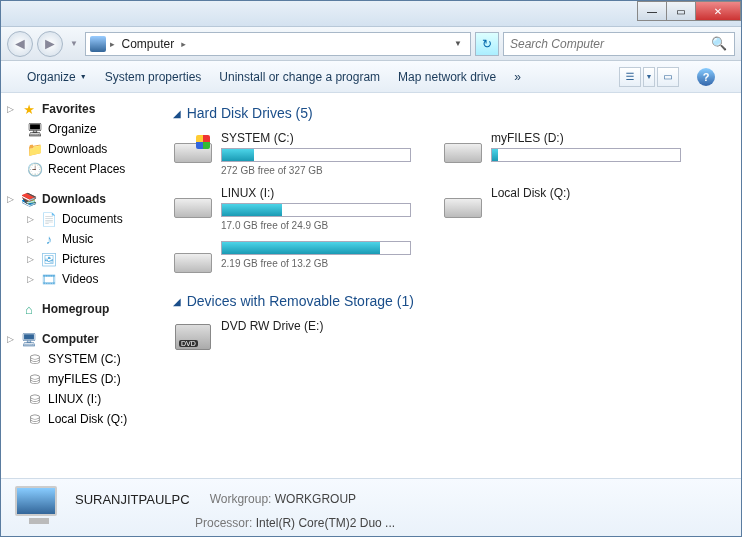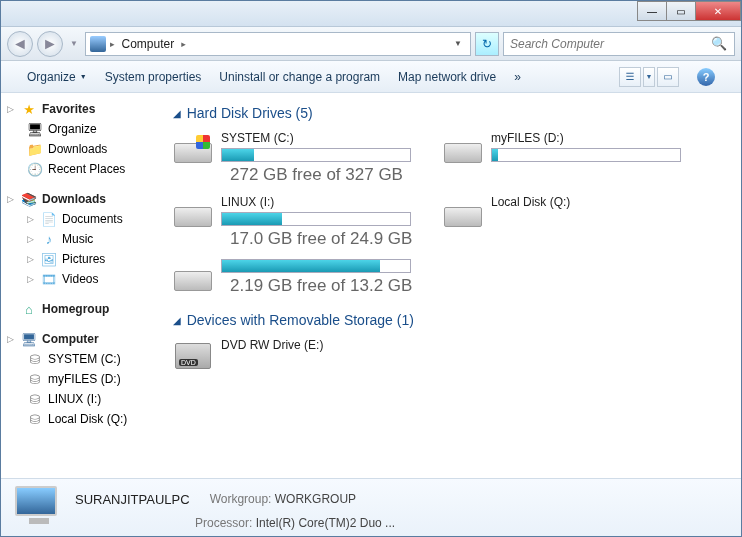--- a/index.html
+++ b/index.html
@@ -72,21 +72,21 @@
 .hdd { position:relative; width:38px; height:28px; }
 .hdd .body { width:38px; height:20px; background:linear-gradient(#eee,#bbb); border:1px solid #999; border-radius:2px; position:absolute; bottom:0; }
 .hdd .flag { width:14px; height:14px; position:absolute; top:0; right:2px; border-radius:2px; }
 .hdd .flag.win { background: conic-gradient(#e33 0 25%, #3b3 0 50%, #36d 0 75%, #fc3 0 100%); }
 .dvd { width:36px; height:26px; background:linear-gradient(#ddd,#aaa); border:1px solid #888; border-radius:2px; position:relative; }
 .dvd::after { content:"DVD"; position:absolute; bottom:2px; left:3px; font-size:7px; background:#333; color:#fff; padding:0 2px; border-radius:2px; }
 .drive .info { flex:1; }
 .drive .dname { font-size:12px; color:#222; margin-bottom:3px; }
 .drive .bar { width:190px; height:14px; border:1px solid #aab; background:#fff; margin-bottom:3px; position:relative; }
 .drive .bar .fill { height:100%; background:linear-gradient(#4cd4e8,#1a9ab4); }
-.drive .free { font-size:17px; color:#666;margin-left:9px; }
+.drive .free { font-size:10px; color:#666; }
 
 
 .details { height:58px; border-top:1px solid #d0dce8; background:linear-gradient(#f6faff,#eaf2fa); display:flex; align-items:center; padding: 4px 14px; gap:12px; }
 .details .bigicon { width:48px; height:44px; }
 .details .bigicon .mon { width:42px; height:30px; background:linear-gradient(#8cf,#369); border:2px solid #ccc; border-radius:2px; }
 .details .bigicon .base { width:20px; height:6px; background:#bbb; margin:2px auto 0; }
 .details .txt { font-size:12px; color:#444; }
 .details .name { font-size:13px; color:#222; margin-bottom:2px; }
 .details .row { display:flex; gap: 20px; margin-top: 7px; }
 .details .lbl { color:#777; }

